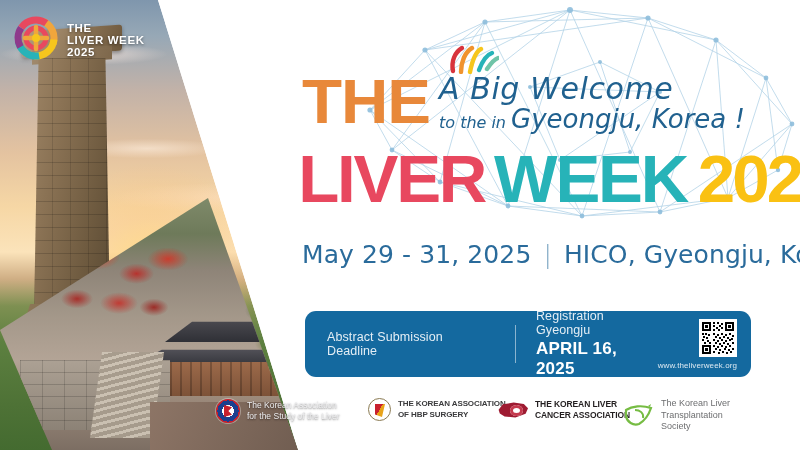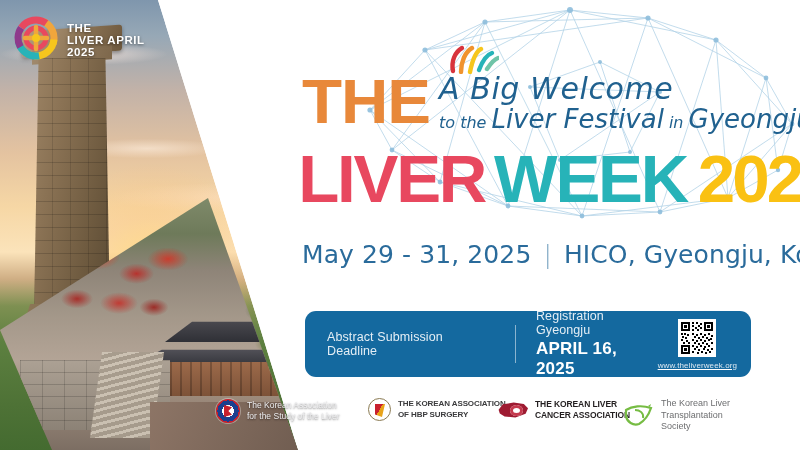--- a/index.html
+++ b/index.html
@@ -217,21 +217,21 @@
     background:#14699F;
     border-radius:11px;
     display:flex; align-items:center;
     padding:0 14px 0 22px;
     color:#fff;
   }
   .dl-col { display:flex; flex-direction:column; justify-content:center; }
   .dl-label { font-size:12.5px; font-weight:400; color:#E4EEF5; letter-spacing:.1px; }
   .dl-value { font-size:17px; font-weight:bold; letter-spacing:.2px; margin-top:2px; }
   .dl-sep { width:1px; height:38px; background:rgba(255,255,255,.5); margin:0 20px 0 24px; }
-  .qr-wrap { margin-left:auto; display:flex; flex-direction:column; align-items:center;text-decoration:underline; }
+  .qr-wrap { margin-left:auto; display:flex; flex-direction:column; align-items:flex-end; }
   .qr { width:38px; height:38px; background:#fff; padding:2px; }
   .qr-url { font-size:8px; color:#DCE9F2; margin-top:4px; letter-spacing:.1px; }
 
   
   .societies {
     position:absolute; left:0; bottom:0; width:736px; height:64px;
     display:flex; align-items:center;
   }
   .soc { display:flex; align-items:center; gap:7px; position:absolute; }
   .soc-txt { font-size:8.5px; line-height:1.3; color:#58585A; }
@@ -317,21 +317,21 @@
           <circle r="18" fill="none" stroke="#27B3B8" stroke-width="7" stroke-dasharray="28 85" transform="rotate(80)"></circle>
           <circle r="18" fill="none" stroke="#8E3A8C" stroke-width="7" stroke-dasharray="20 93" transform="rotate(150)"></circle>
           <circle r="10" fill="none" stroke="#E8485F" stroke-width="5"></circle>
           <path d="M-11 0 H11 M0 -11 V11" stroke="#F0A63C" stroke-width="4.5" stroke-linecap="round"></path>
           <circle r="4" fill="#F6C61D"></circle>
         </g>
       </svg>
     </span>
     <div style="line-height:1.06;color:#ffffff;font-weight:bold;font-size:11.5px;letter-spacing:.6px;text-shadow:0 1px 3px rgba(0,0,0,.5);">
       <div>THE</div>
-      <div>LIVER APRIL</div>
+      <div>LIVER WEEK</div>
       <div>2025</div>
     </div>
   </div>
 
   <div class="mesh">
     <svg width="470" height="250" viewBox="0 0 470 250">
       <g stroke="#AFD0E6" stroke-width="0.8" fill="none" opacity="0.95">
         <path d="M40 118 L95 58 L155 30 L240 18 L318 26 L386 48 L436 86 L462 132 L448 178 L398 206 L330 220 L252 224 L178 214 L110 190 L62 158 Z"></path>
         <path d="M40 118 L155 30 M40 118 L240 18 M40 118 L110 190 M40 118 L178 214"></path>
         <path d="M95 58 L240 18 M95 58 L178 214 M95 58 L252 224 M95 58 L318 26"></path>
@@ -383,21 +383,20 @@
               <path d="M14 28 C14 18 18 8 25 4" stroke="#F0932E"></path>
               <path d="M23 28 C25 18 28 8 34 5" stroke="#F6C61D"></path>
               <path d="M32 26 C35 18 39 11 45 9" stroke="#27B3B8"></path>
               <path d="M40 25 C44 19 48 15 51 14" stroke="#6FC4A8"></path>
             </g>
           </svg>
         </span>
         <div class="script1">A Big Welcome</div>
         <div class="script2">
           <span class="script-sm">to the</span>
-          <span>Liver Festival</span>
           <span class="script-sm">in</span>
           <span>Gyeongju, Korea !</span>
         </div>
       </div>
     </div>
 
     <div class="title-row2">
       <span class="w-liver">LIVER</span>
       <span class="w-week">WEEK</span>
       <span class="w-2025">2025</span>

